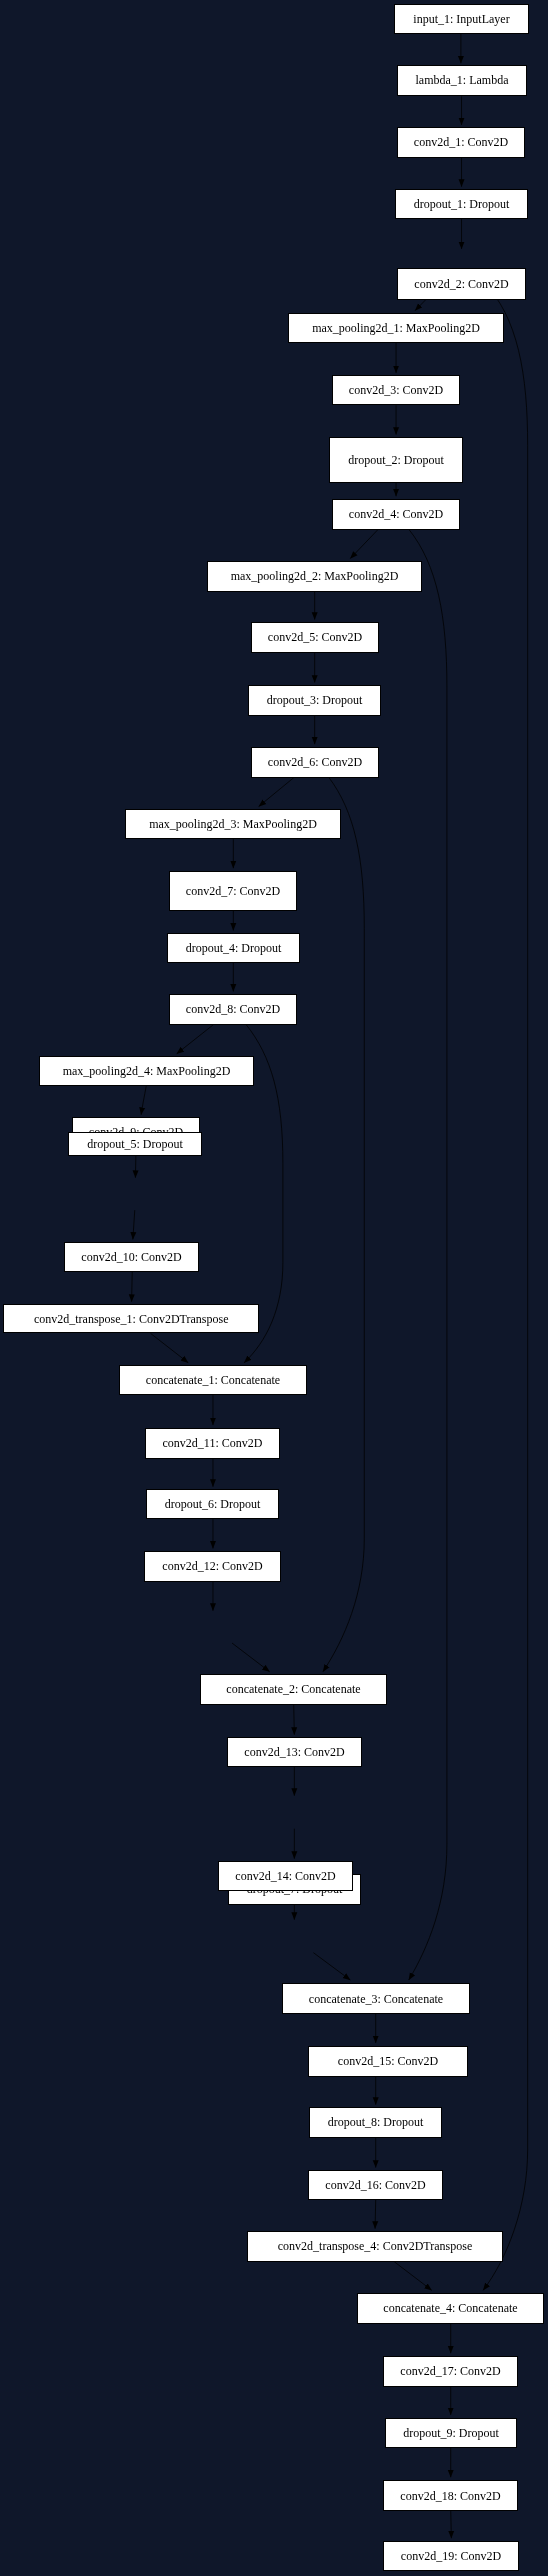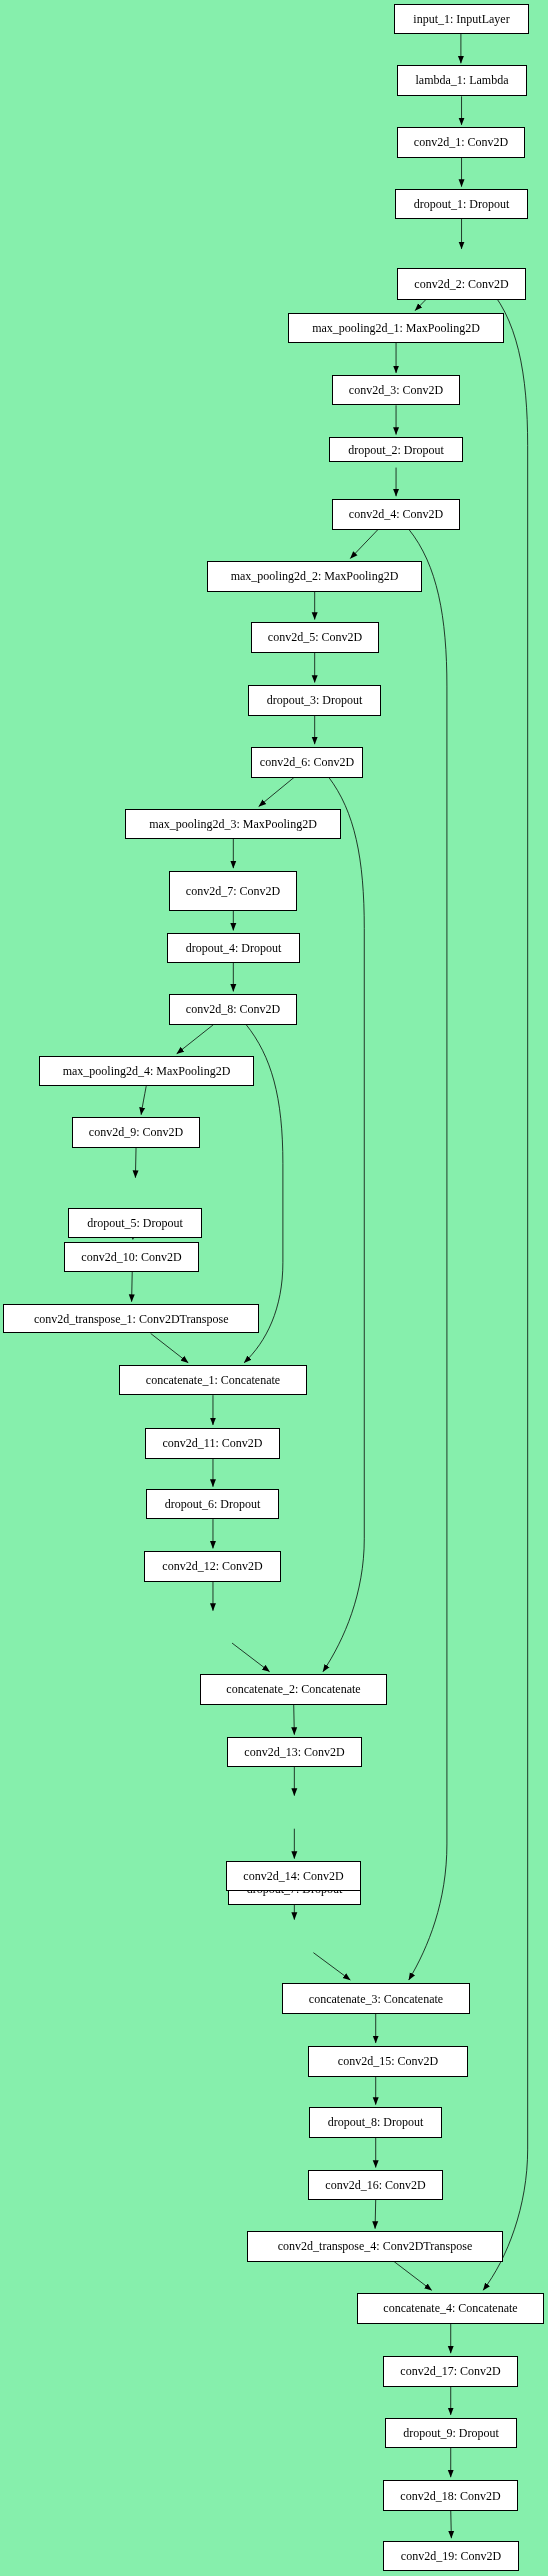--- a/index.html
+++ b/index.html
@@ -1,16 +1,16 @@
 <!DOCTYPE html>
 <html style="font-size:10.2px"><head>
 <meta charset="utf-8">
 <style>
   html,body{margin:0;padding:0;background:#ffffff;}
-  #canvas{position:relative;width:548px;height:2576px;background:#86efac;
+  #canvas{position:relative;width:548px;height:2576px;background:#0f172a;
           font-family:"Liberation Serif", serif;}
   #edges{position:absolute;left:0;top:0;width:548px;height:2576px;}
   .node{position:absolute;box-sizing:border-box;border:0.8px solid #000;
         background:#fff;display:flex;align-items:center;justify-content:center;
         font-size:12px;color:#000;white-space:nowrap;line-height:1;}
   .edge{stroke:#000;stroke-width:1.2;fill:none;}
 </style>
 </head>
 <body>
 
@@ -69,43 +69,43 @@
     <path class="edge" d="M709,3947 L710,3992" marker-end="url(#arrow)"></path>
   </svg>
 
   <div class="node" style="left:394px;top:3.8px;width:135px;height:30px">input_1: InputLayer</div>
   <div class="node" style="left:397px;top:65px;width:130px;height:30.5px">lambda_1: Lambda</div>
   <div class="node" style="left:397px;top:127px;width:128px;height:30.5px">conv2d_1: Conv2D</div>
   <div class="node" style="left:395px;top:189px;width:133px;height:30px">dropout_1: Dropout</div>
   <div class="node" style="left:397px;top:268px;width:129px;height:32px">conv2d_2: Conv2D</div>
   <div class="node" style="left:288px;top:313px;width:216px;height:30px">max_pooling2d_1: MaxPooling2D</div>
   <div class="node" style="left:332px;top:375px;width:128px;height:30px">conv2d_3: Conv2D</div>
-  <div class="node" style="left:329px;top:437px;width:134px;height:25px">dropout_2: Dropout</div>
+  <div class="node" style="left:329px;top:437px;width:134px;height:46px">dropout_2: Dropout</div>
   <div class="node" style="left:332px;top:499px;width:128px;height:30.5px">conv2d_4: Conv2D</div>
   <div class="node" style="left:207px;top:561px;width:215px;height:30.5px">max_pooling2d_2: MaxPooling2D</div>
   <div class="node" style="left:251px;top:622px;width:128px;height:30.5px">conv2d_5: Conv2D</div>
   <div class="node" style="left:248px;top:685px;width:133px;height:30.5px">dropout_3: Dropout</div>
-  <div class="node" style="left:251px;top:747px;width:112px;height:30.5px">conv2d_6: Conv2D</div>
+  <div class="node" style="left:251px;top:747px;width:128px;height:30.5px">conv2d_6: Conv2D</div>
   <div class="node" style="left:125px;top:809px;width:216px;height:30px">max_pooling2d_3: MaxPooling2D</div>
   <div class="node" style="left:169px;top:871px;width:128px;height:40px">conv2d_7: Conv2D</div>
   <div class="node" style="left:167px;top:933px;width:133px;height:30px">dropout_4: Dropout</div>
   <div class="node" style="left:169px;top:994px;width:128px;height:30.5px">conv2d_8: Conv2D</div>
   <div class="node" style="left:39px;top:1056px;width:215px;height:30px">max_pooling2d_4: MaxPooling2D</div>
   <div class="node" style="left:72px;top:1117px;width:128px;height:30.5px">conv2d_9: Conv2D</div>
-  <div class="node" style="left:68px;top:1208px;width:134px;height:30px">dropout_5: Dropout</div>
+  <div class="node" style="left:68px;top:1132px;width:134px;height:24px">dropout_5: Dropout</div>
   <div class="node" style="left:64px;top:1242px;width:135px;height:30px">conv2d_10: Conv2D</div>
   <div class="node" style="left:3.2px;top:1304px;width:256px;height:29px">conv2d_transpose_1: Conv2DTranspose</div>
   <div class="node" style="left:119px;top:1365px;width:188px;height:30px">concatenate_1: Concatenate</div>
   <div class="node" style="left:145px;top:1428px;width:135px;height:30.5px">conv2d_11: Conv2D</div>
   <div class="node" style="left:146px;top:1489px;width:133px;height:30px">dropout_6: Dropout</div>
   <div class="node" style="left:144px;top:1551px;width:137px;height:30.5px">conv2d_12: Conv2D</div>
   <div class="node" style="left:200px;top:1674px;width:187px;height:30.5px">concatenate_2: Concatenate</div>
   <div class="node" style="left:227px;top:1737px;width:135px;height:30px">conv2d_13: Conv2D</div>
   <div class="node" style="left:228px;top:1874px;width:133px;height:30.5px">dropout_7: Dropout</div>
-  <div class="node" style="left:226px;top:1861px;width:135px;height:30px">conv2d_14: Conv2D</div>
+  <div class="node" style="left:218px;top:1861px;width:135px;height:30px">conv2d_14: Conv2D</div>
   <div class="node" style="left:282px;top:1983px;width:188px;height:31px">concatenate_3: Concatenate</div>
   <div class="node" style="left:308px;top:2046px;width:160px;height:30.5px">conv2d_15: Conv2D</div>
   <div class="node" style="left:309px;top:2107px;width:133px;height:30.5px">dropout_8: Dropout</div>
   <div class="node" style="left:308px;top:2170px;width:135px;height:30px">conv2d_16: Conv2D</div>
   <div class="node" style="left:247px;top:2231px;width:256px;height:30.5px">conv2d_transpose_4: Conv2DTranspose</div>
   <div class="node" style="left:357px;top:2293px;width:187px;height:30.5px">concatenate_4: Concatenate</div>
   <div class="node" style="left:383px;top:2356px;width:135px;height:30.5px">conv2d_17: Conv2D</div>
   <div class="node" style="left:385px;top:2418px;width:132px;height:30px">dropout_9: Dropout</div>
   <div class="node" style="left:383px;top:2480px;width:135px;height:31px">conv2d_18: Conv2D</div>
   <div class="node" style="left:383px;top:2541px;width:136px;height:30px">conv2d_19: Conv2D</div>

